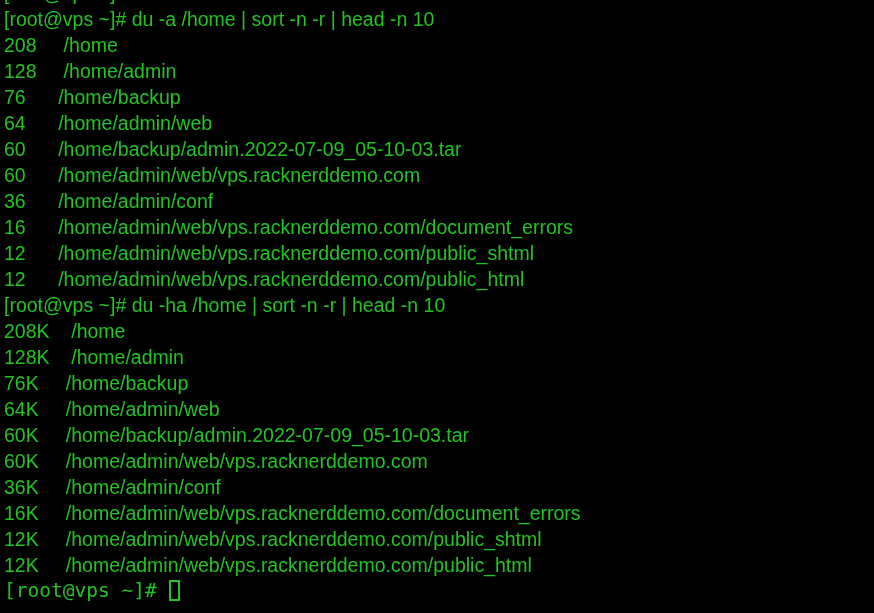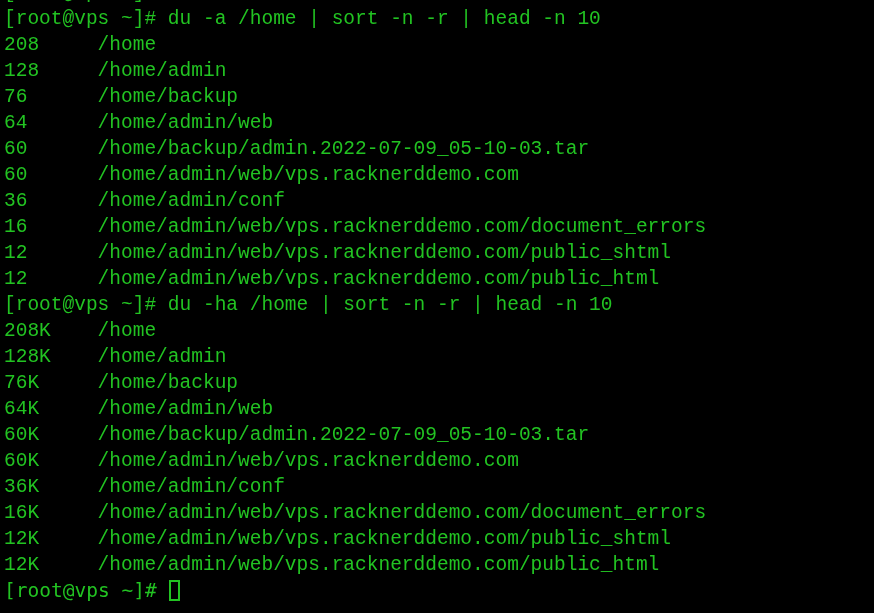--- a/index.html
+++ b/index.html
@@ -31,21 +31,21 @@
     position: absolute;
     left: 4px;
     top: -20px;
     width: 870px;
   }
   .row {
     height: 26px;
     white-space: pre;
     color: #22c322;
     display: block;
-    font-family: Liberation Mono, monospace;
+    font-family: Liberation Sans, sans-serif;
   }
   .row.clipped {
     color: #22c322;
   }
   .cursor-row {
     position: relative;
     display: block;
     height: 26px;
     white-space: pre;
   }

